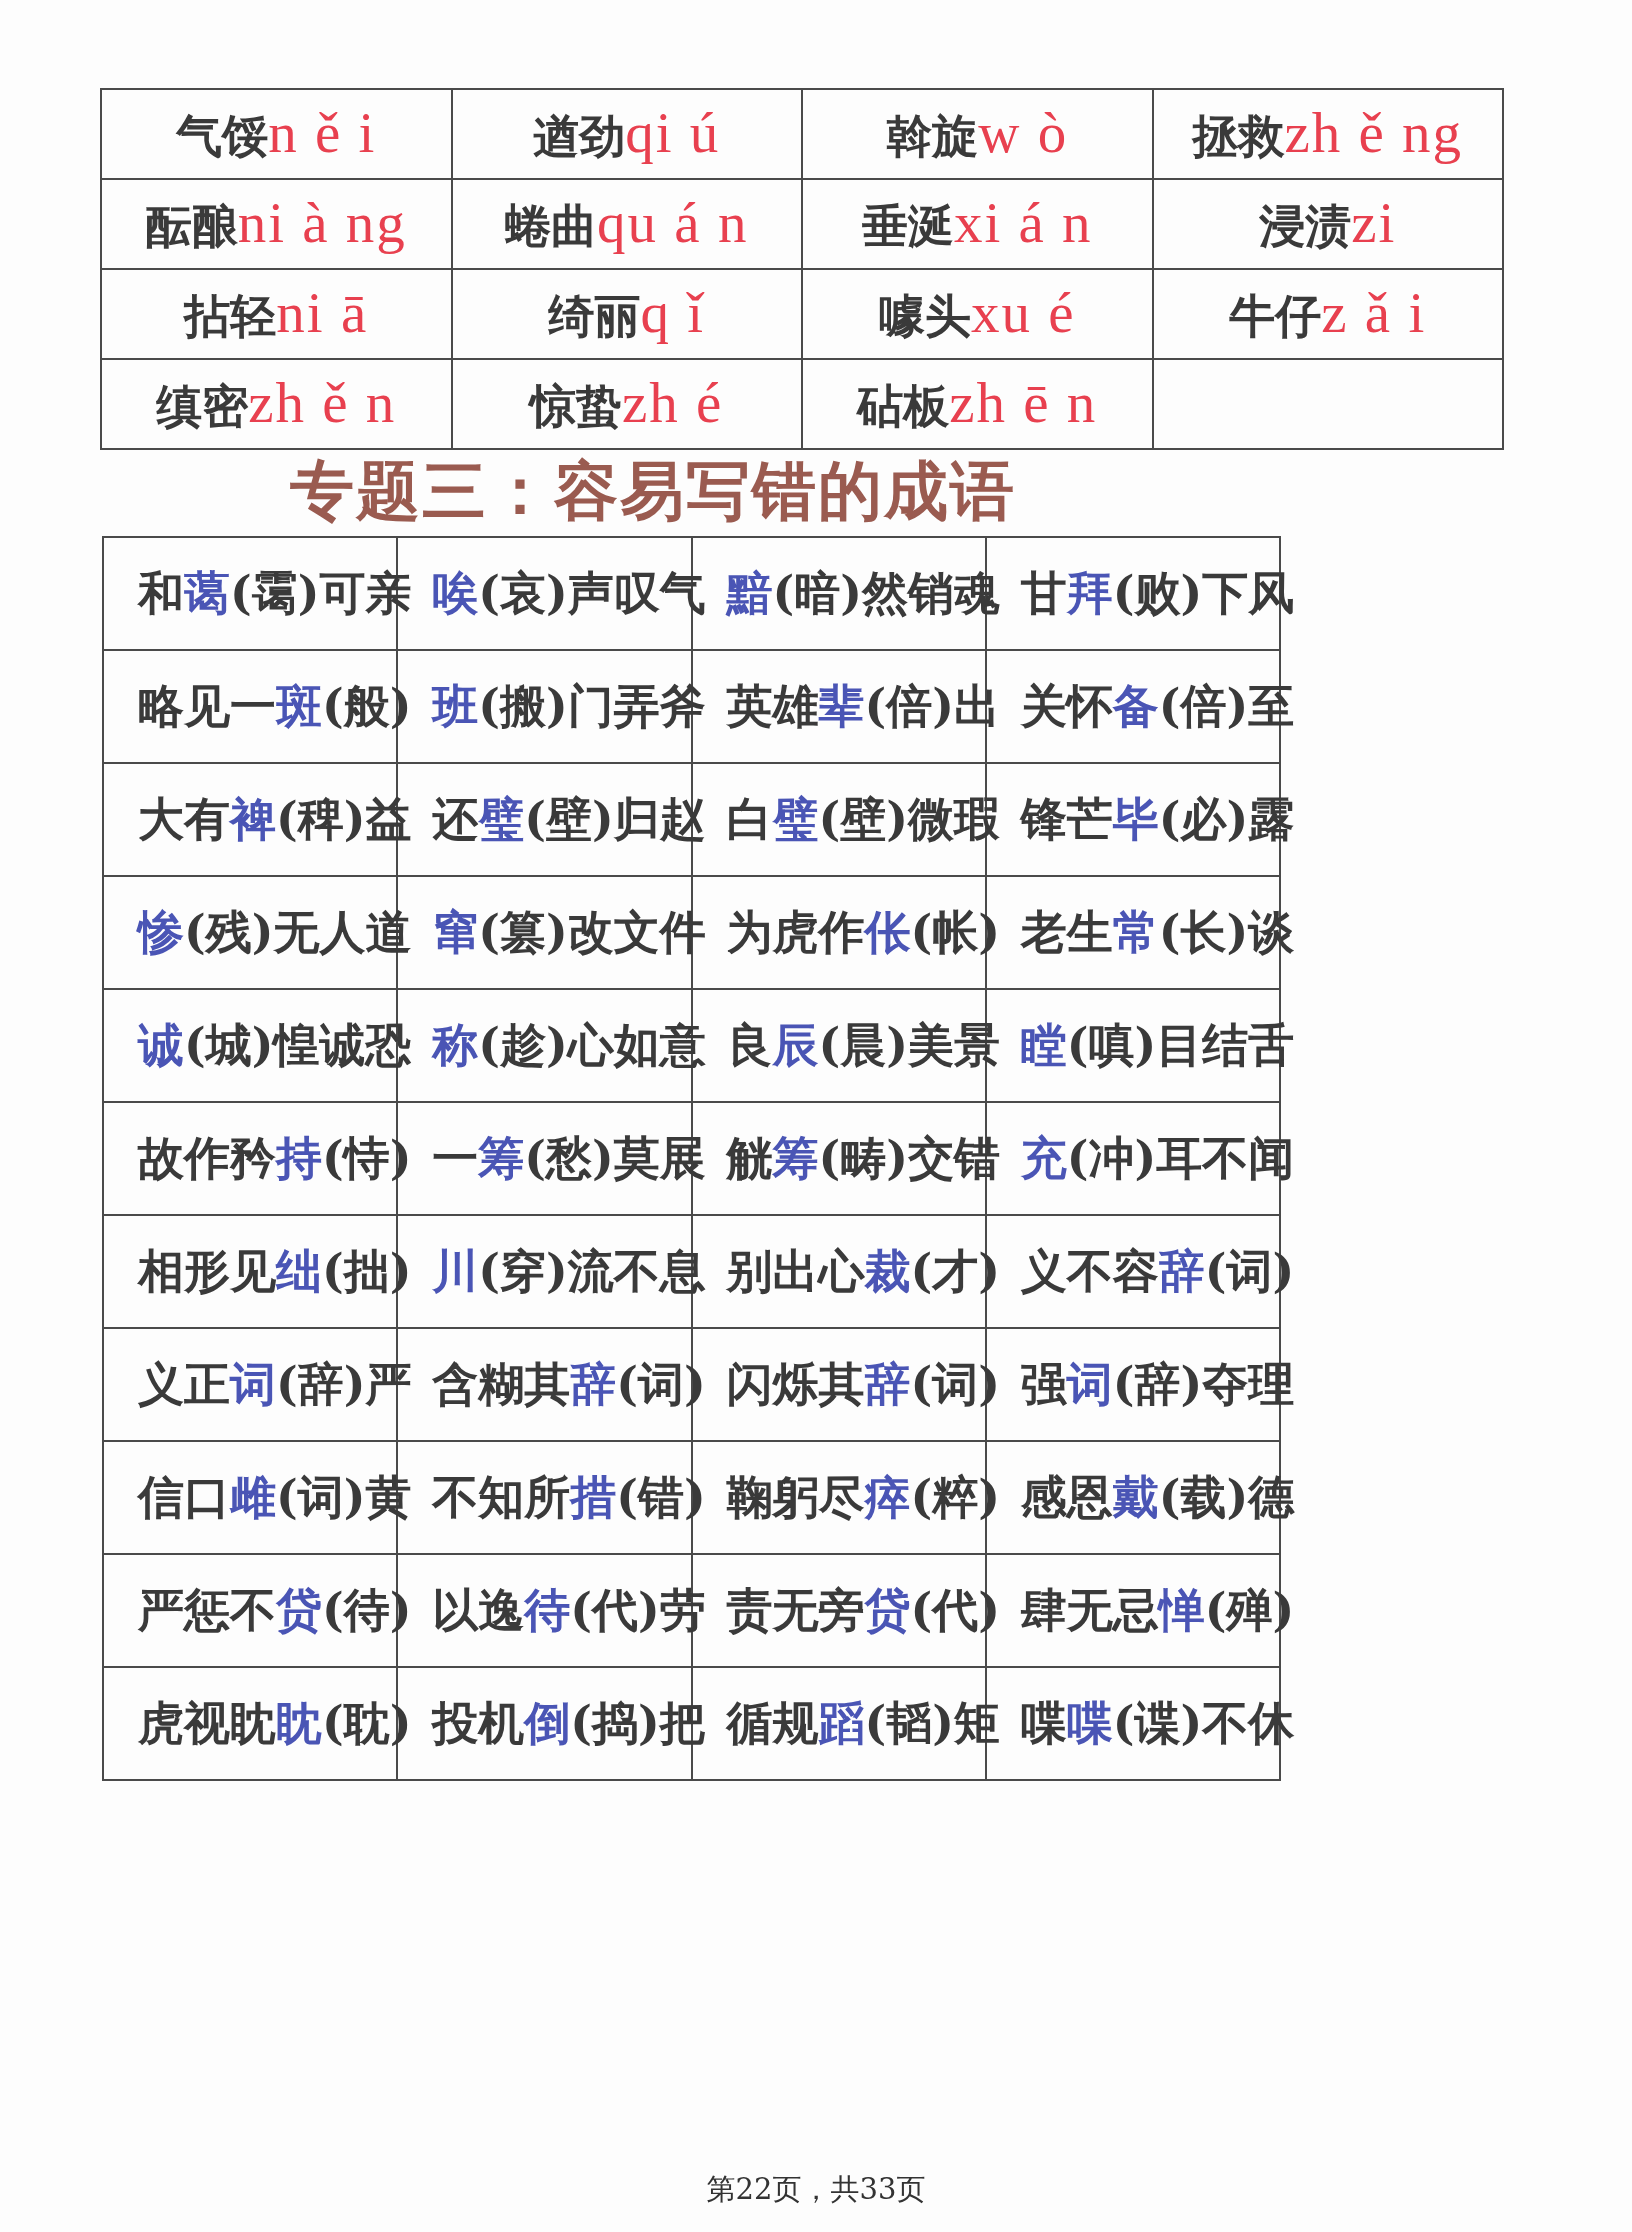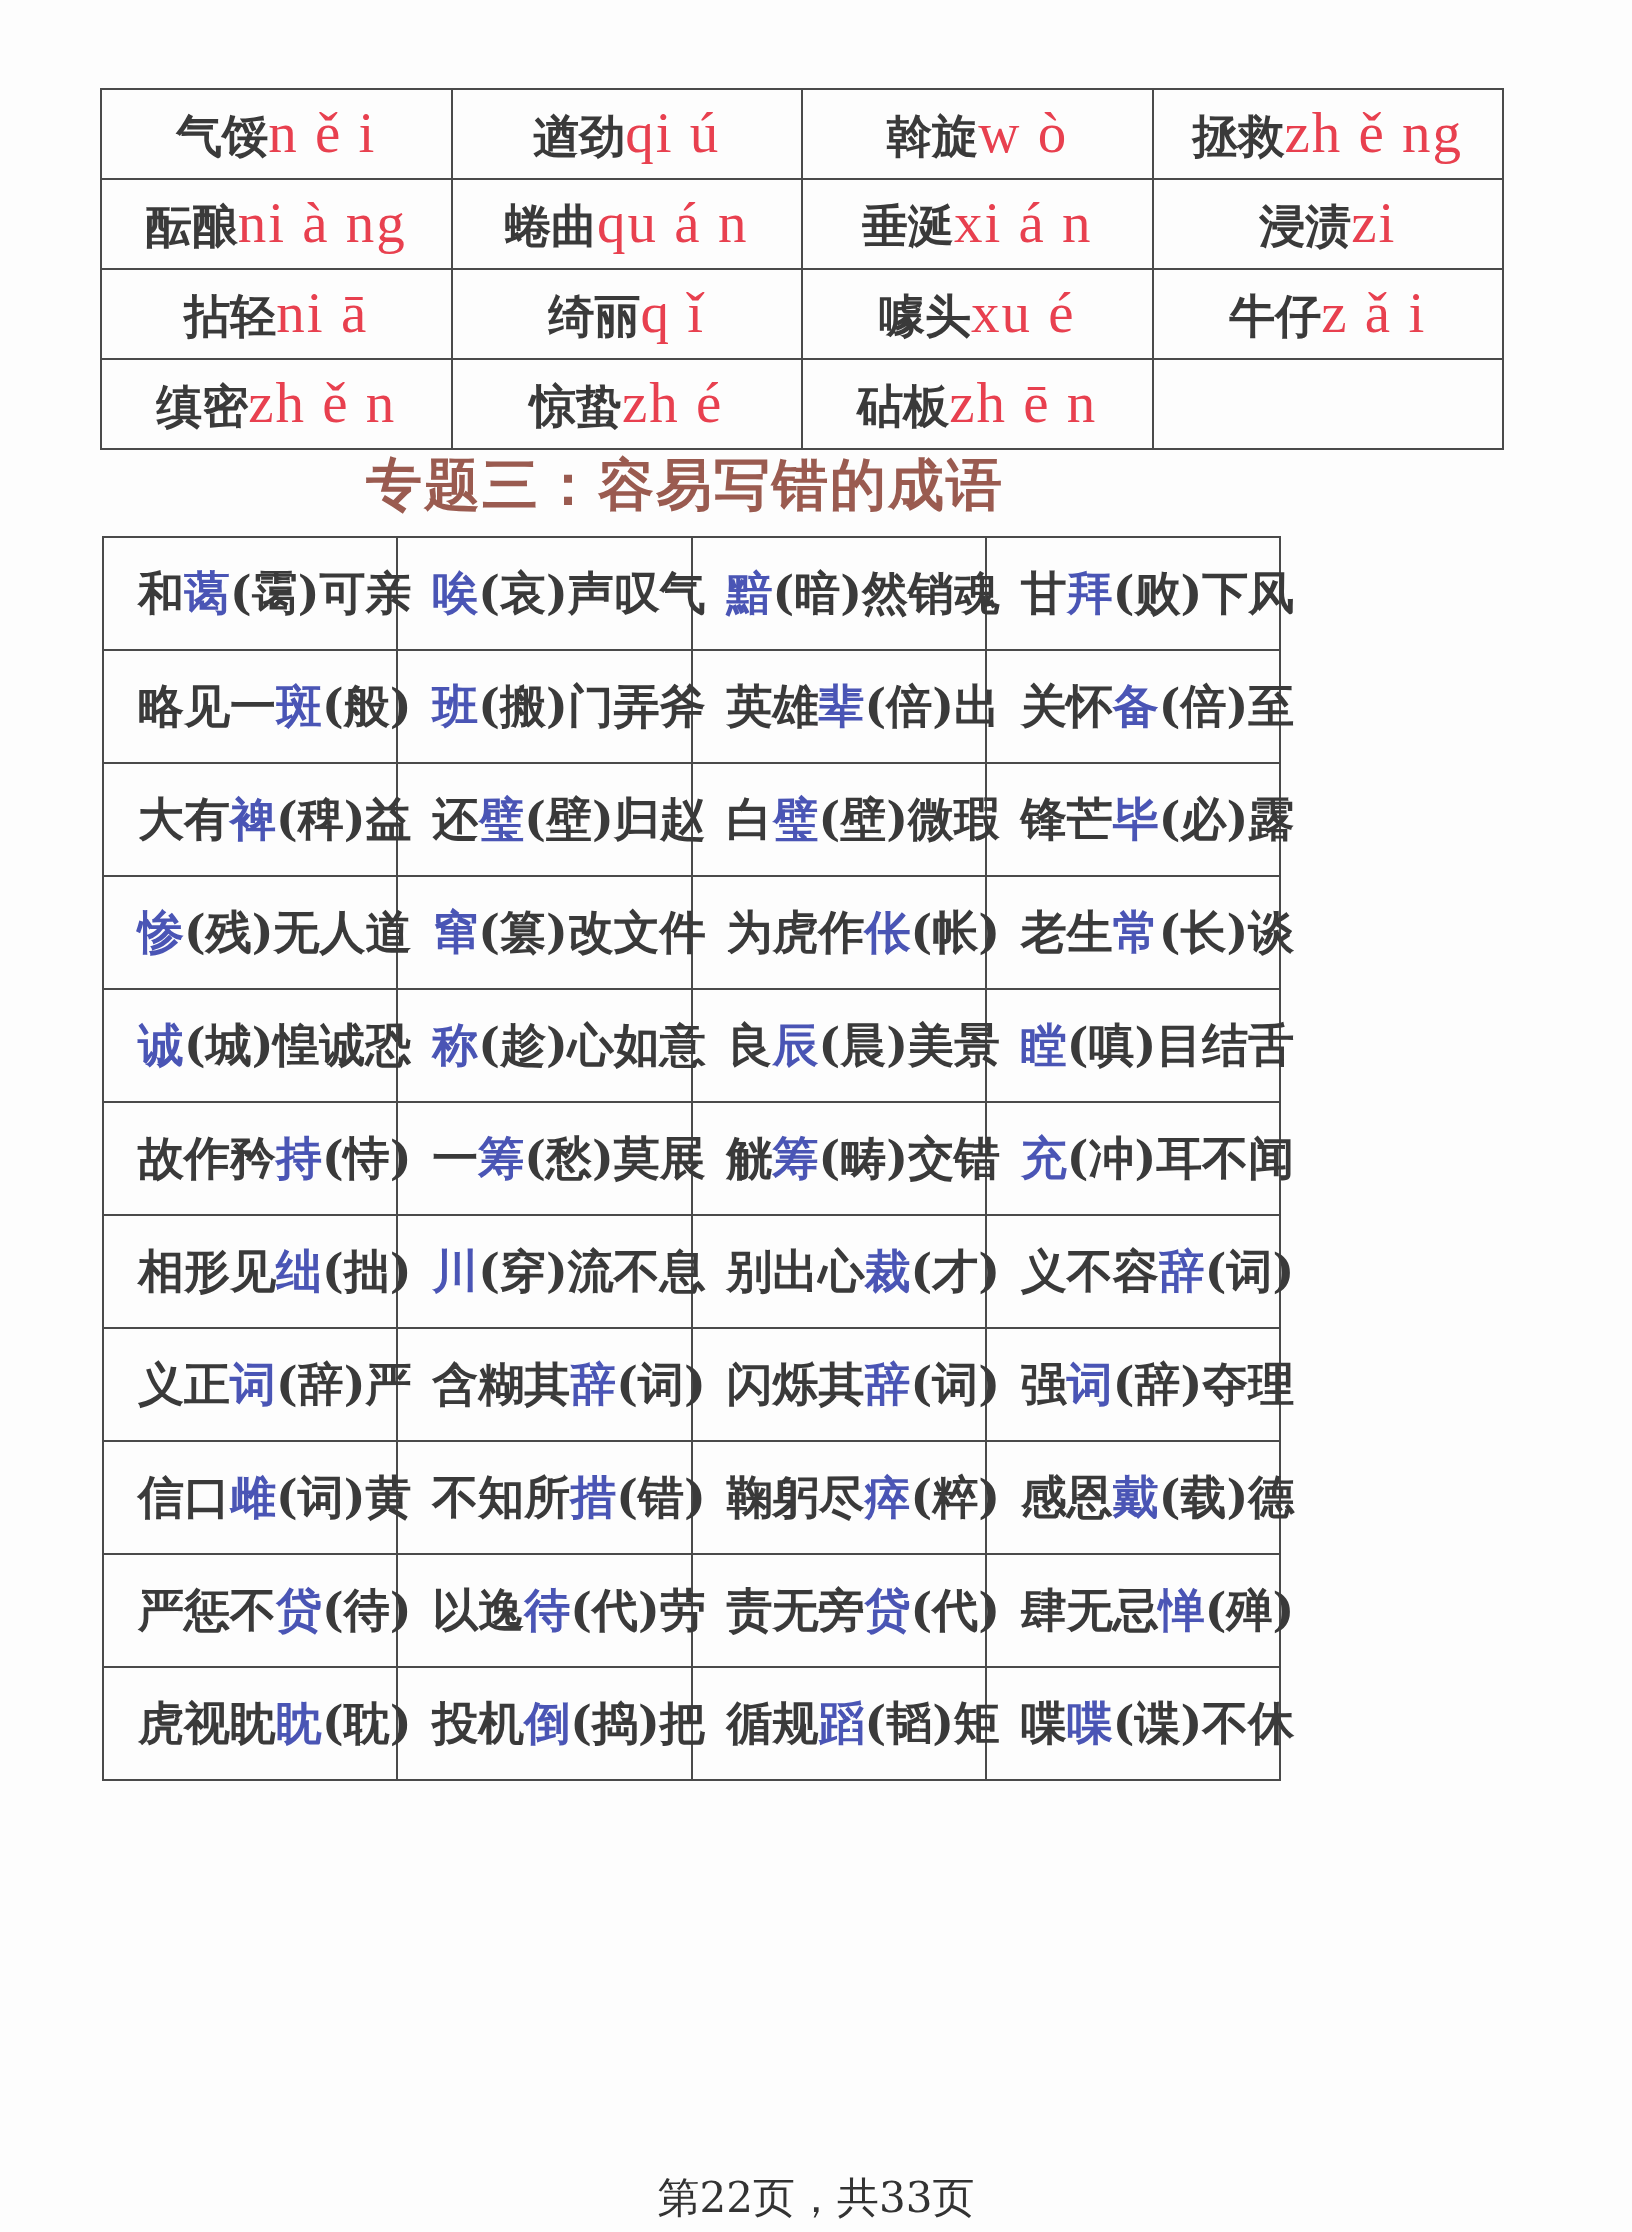--- a/index.html
+++ b/index.html
@@ -17,28 +17,28 @@
       text-align: center;
       vertical-align: middle;
       padding: 0;
       white-space: nowrap;
     }
     #pinyin-table { left: 100px; top: 88px; width: 1404px; }
     #pinyin-table td { height: 88px; font-size: 46px; font-weight: bold; }
     #pinyin-table .py { color: #e8404f; font-weight: normal; font-family: "Liberation Serif", serif; font-size: 57px; letter-spacing: 2px; }
     #section-title {
       position: absolute; left: 0; top: 448px; width: 1306px; text-align: center;
-      font-size: 56px; font-weight: bold; color: #9a5b50; letter-spacing: 2px; padding-left: 32px;
+      font-size: 64px; font-weight: bold; color: #9a5b50; letter-spacing: 2px;
     }
     #idiom-table { left: 102px; top: 536px; width: 1179px; }
     #idiom-table td { height: 111px; font-size: 46px; font-weight: bold; text-align: left; padding-left: 34px; }
     #idiom-table .hl { color: #4a55b5; }
     #footer {
       position: absolute; left: 0; top: 2170px; width: 1632px; text-align: center;
-      font-size: 42px; color: #333; font-family: "DejaVu Serif", serif;
+      font-size: 29px; color: #333; font-family: "DejaVu Serif", serif;
     }
   </style>
 </head>
 <body>
 
 <table id="pinyin-table">
   <tbody id="pinyin-body">
       <tr>
         <td><span>气馁</span><span class="py">n ě i</span></td>
         <td><span>遒劲</span><span class="py">qi ú</span></td>

